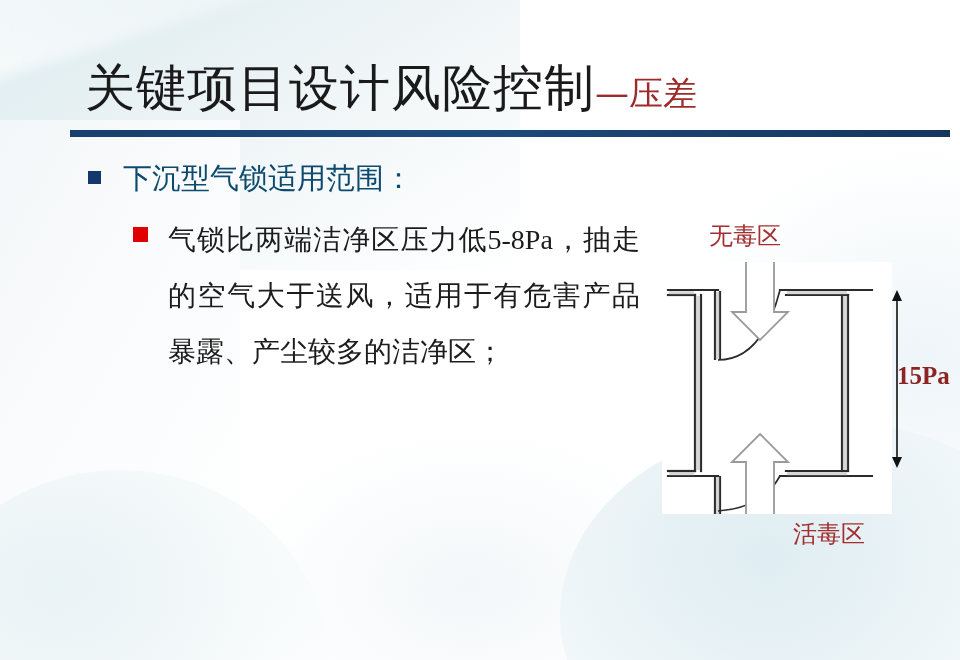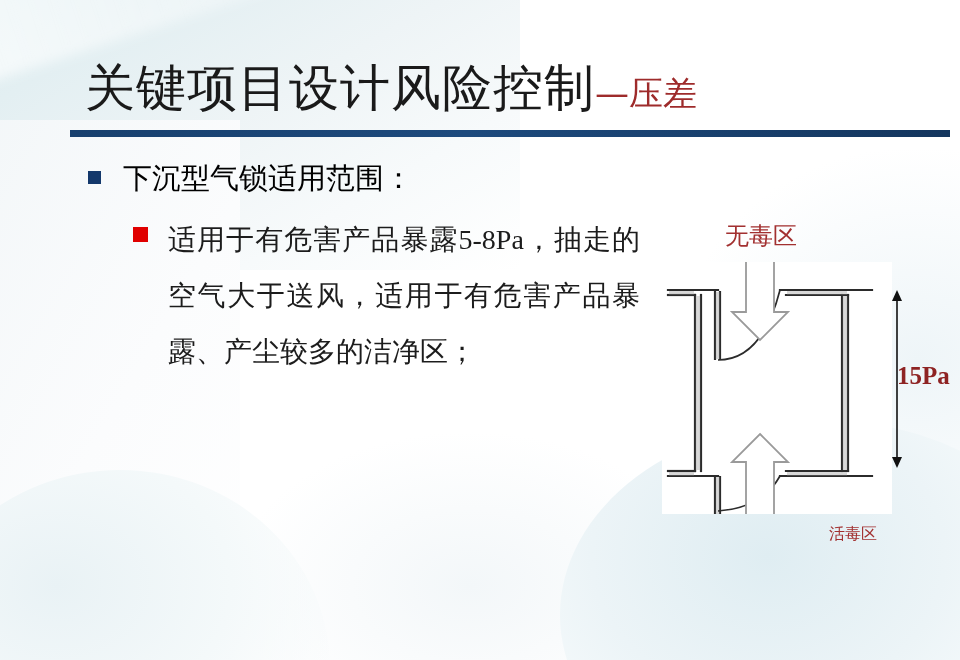--- a/index.html
+++ b/index.html
@@ -143,21 +143,21 @@
     height: 13px;
     background: #13386b;
     margin-top: 13px;
     margin-right: 22px;
     flex: none;
   }
   .lvl1-text {
     font-family: "DejaVu Sans", "Liberation Sans", sans-serif;
     font-size: 29px;
     line-height: 40px;
-    color: #000000;
+    color: #0c4a6e;
     white-space: nowrap;
   }
 
   .lvl2-list {
     position: absolute;
     left: 133px;
     top: 64px;
     width: 530px;
   }
   .lvl2 {
@@ -193,38 +193,37 @@
     left: 662px;
     top: 262px;
     width: 230px;
     height: 252px;
     background: #ffffff;
   }
   .diagram svg { display: block; }
 
   .label-top {
     position: absolute;
-    left: 725px;
+    left: 709px;
     top: 221px;
     font-family: "DejaVu Sans", "Liberation Sans", sans-serif;
     font-size: 24px;
     line-height: 30px;
     color: #a23030;
     white-space: nowrap;
   }
   .label-bottom {
     position: absolute;
     left: 793px;
     top: 519px;
     font-family: "DejaVu Sans", "Liberation Sans", sans-serif;
-    font-size: 16px;
+    font-size: 24px;
     line-height: 30px;
     color: #a23030;
     white-space: nowrap;
-    margin-left: 36px;
   }
   .label-pa {
     position: absolute;
     left: 897px;
     top: 362px;
     font-family: "Liberation Serif", "DejaVu Serif", serif;
     font-weight: bold;
     font-size: 25px;
     line-height: 28px;
     color: #8e2323;
@@ -274,21 +273,21 @@
 
     <div class="lvl1">
       <span class="sq-navy"></span>
       <span class="lvl1-text">下沉型气锁适用范围：</span>
     </div>
 
     <div class="lvl2-list">
 
       <div class="lvl2">
         <span class="sq-red"></span>
-        <div class="lvl2-text"><span>适用于有危害产品暴露</span><b>5-8Pa</b><span>，抽走的空气大于送风，适用于有危害产品暴露、产尘较多的洁净区；</span></div>
+        <div class="lvl2-text"><span>气锁比两端洁净区压力低</span><b>5-8Pa</b><span>，抽走的空气大于送风，适用于有危害产品暴露、产尘较多的洁净区；</span></div>
       </div>
 
 
     </div>
   </div>
 
   <div class="label-top">无毒区</div>
   <div class="label-bottom">活毒区</div>
   <div class="label-pa">15Pa</div>
   <div class="label-airlock">Airlock</div>

